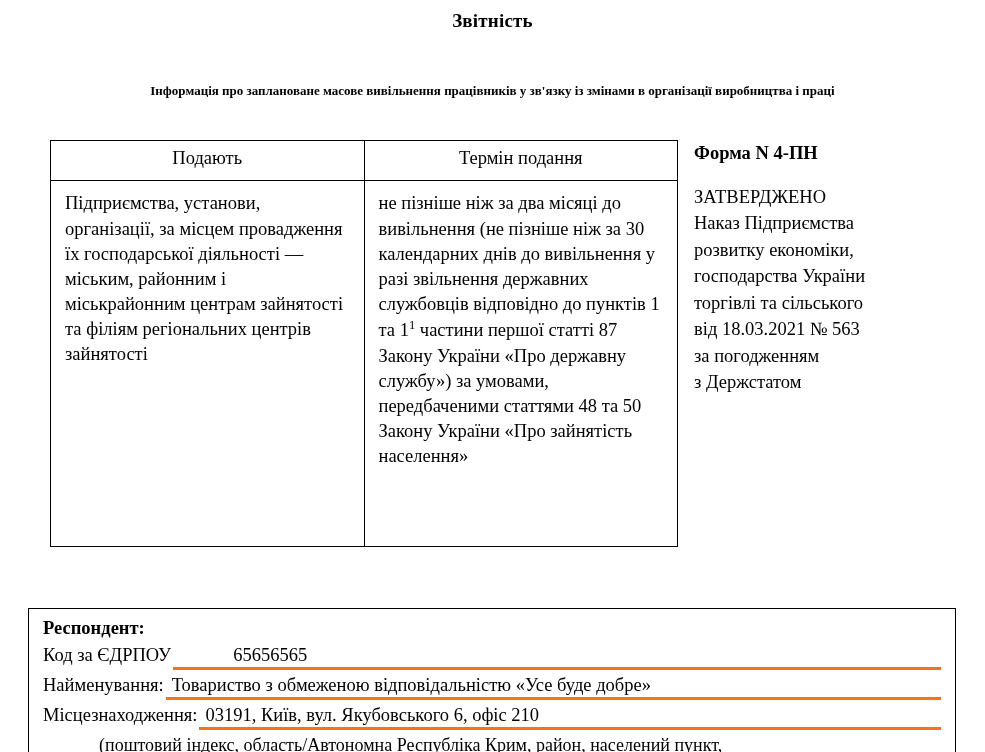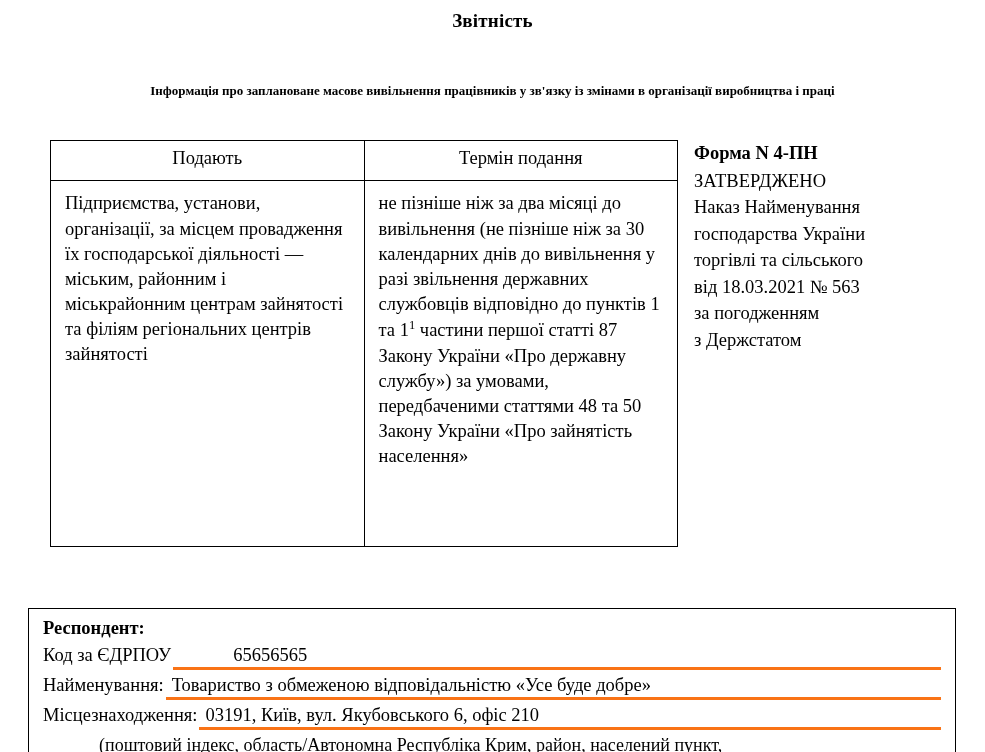--- a/index.html
+++ b/index.html
@@ -75,21 +75,21 @@
   .form-block {
     position: absolute;
     left: 694px;
     top: 0;
     width: 280px;
     font-size: 18.5px;
     line-height: 1.43;
   }
   .form-block .form-no {
     font-weight: bold;
-    margin-bottom: 1px;
+    margin-bottom: 17px;
   }
   .form-block div {
     white-space: nowrap;
   }
   .resp-box {
     position: absolute;
     left: 28px;
     top: 598px;
     width: 928px;
     height: 150px;
@@ -160,21 +160,22 @@
           <td class="col-b">
             <p class="cell-p"><span>не пізніше ніж за два місяці до вивільнення (не пізніше ніж за 30 календарних днів до вивільнення у разі звільнення державних службовців відповідно до пунктів 1 та 1</span><sup>1</sup><span> частини першої статті 87 Закону України «Про державну службу») за умовами, передбаченими статтями 48 та 50 Закону України «Про зайнятість населення»</span></p>
           </td>
         </tr>
       </tbody>
     </table>
 
     <div class="form-block">
       <div class="form-no">Форма N 4-ПН</div>
       <div>ЗАТВЕРДЖЕНО</div>
-      <div>Наказ Найменування</div>
+      <div>Наказ Підприємства</div>
+      <div>розвитку економіки,</div>
       <div>господарства України</div>
       <div>торгівлі та сільського</div>
       <div>від 18.03.2021 № 563</div>
       <div>за погодженням</div>
       <div>з Держстатом</div>
     </div>
 
   </div>
 
   <div class="resp-box">

